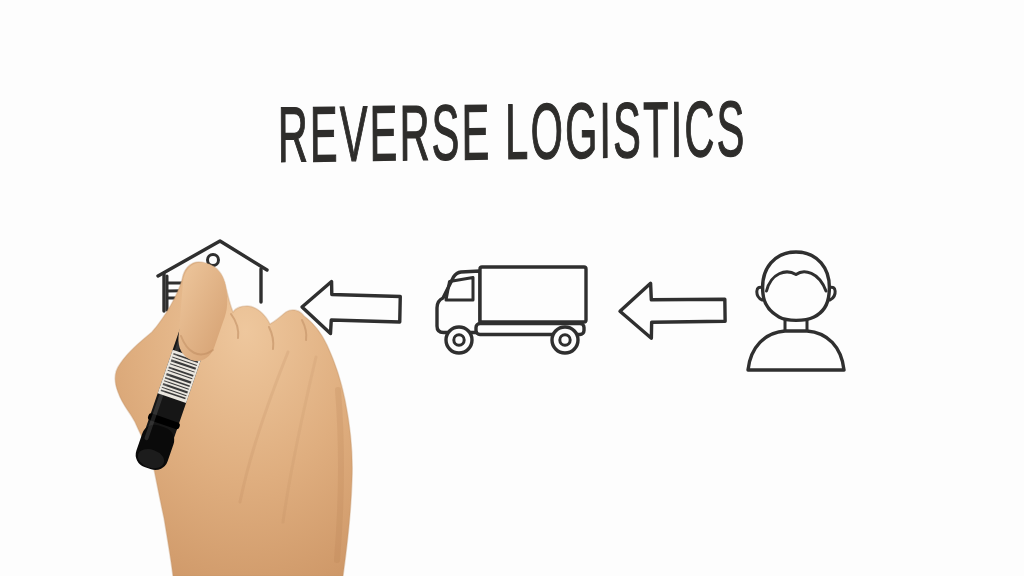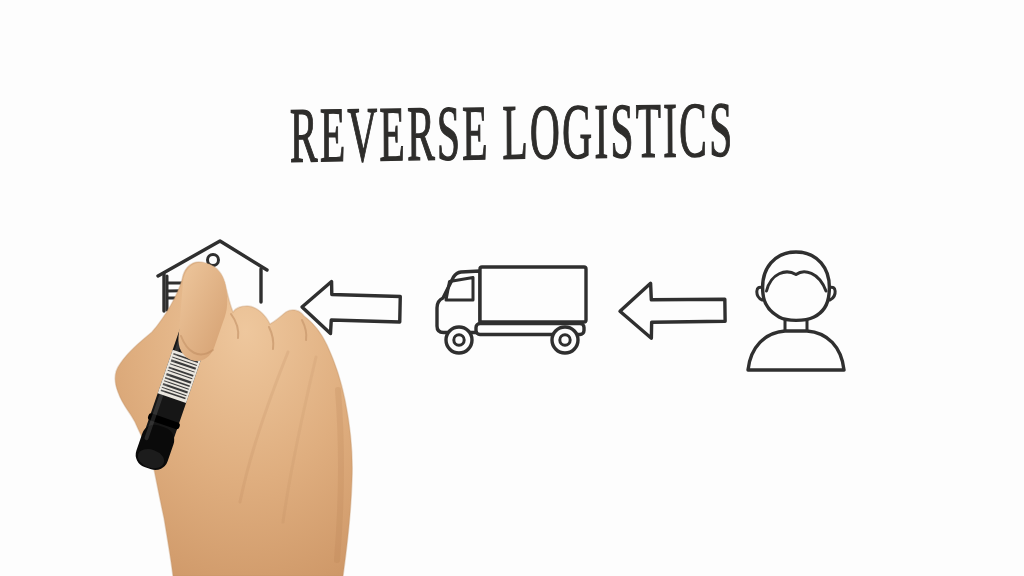--- a/index.html
+++ b/index.html
@@ -1,19 +1,19 @@
 <!DOCTYPE html>
 <html><head>
 <meta charset="utf-8">
 <style>
   html,body{margin:0;padding:0;background:#e9e9e9;}
   #stage{
     position:relative;width:1024px;height:576px;overflow:hidden;
     background:#fdfdfd;
-    font-family:Liberation Serif, serif;
+    font-family:Liberation Sans, sans-serif;
   }
   .abs{position:absolute;}
   
   .ink{stroke:#2f2f2f;stroke-width:3.4;fill:none;stroke-linecap:round;stroke-linejoin:round;}
   .ink-thin{stroke:#2f2f2f;stroke-width:3;fill:none;stroke-linecap:round;stroke-linejoin:round;}
   .paperfill{fill:#fdfdfd;}
   #title{
     top:93px;left:50%;
     transform:translateX(-50%) scale(0.56,1.06) rotate(-0.4deg);
     transform-origin:center top;

